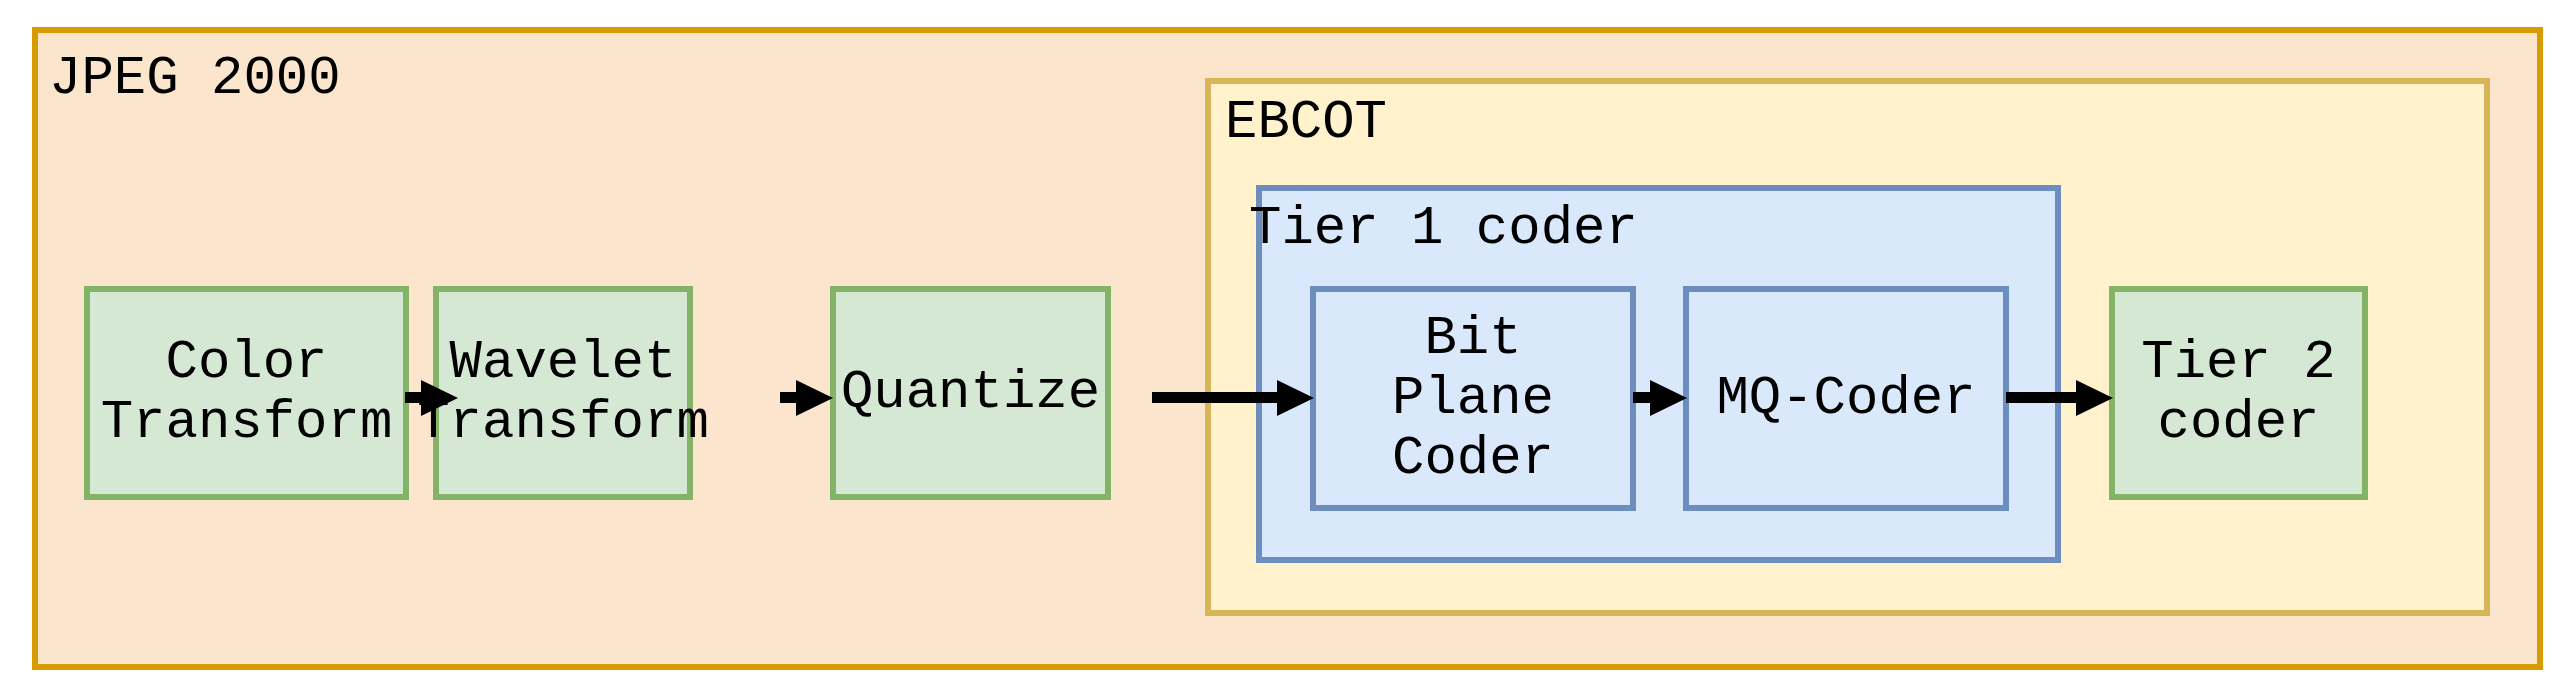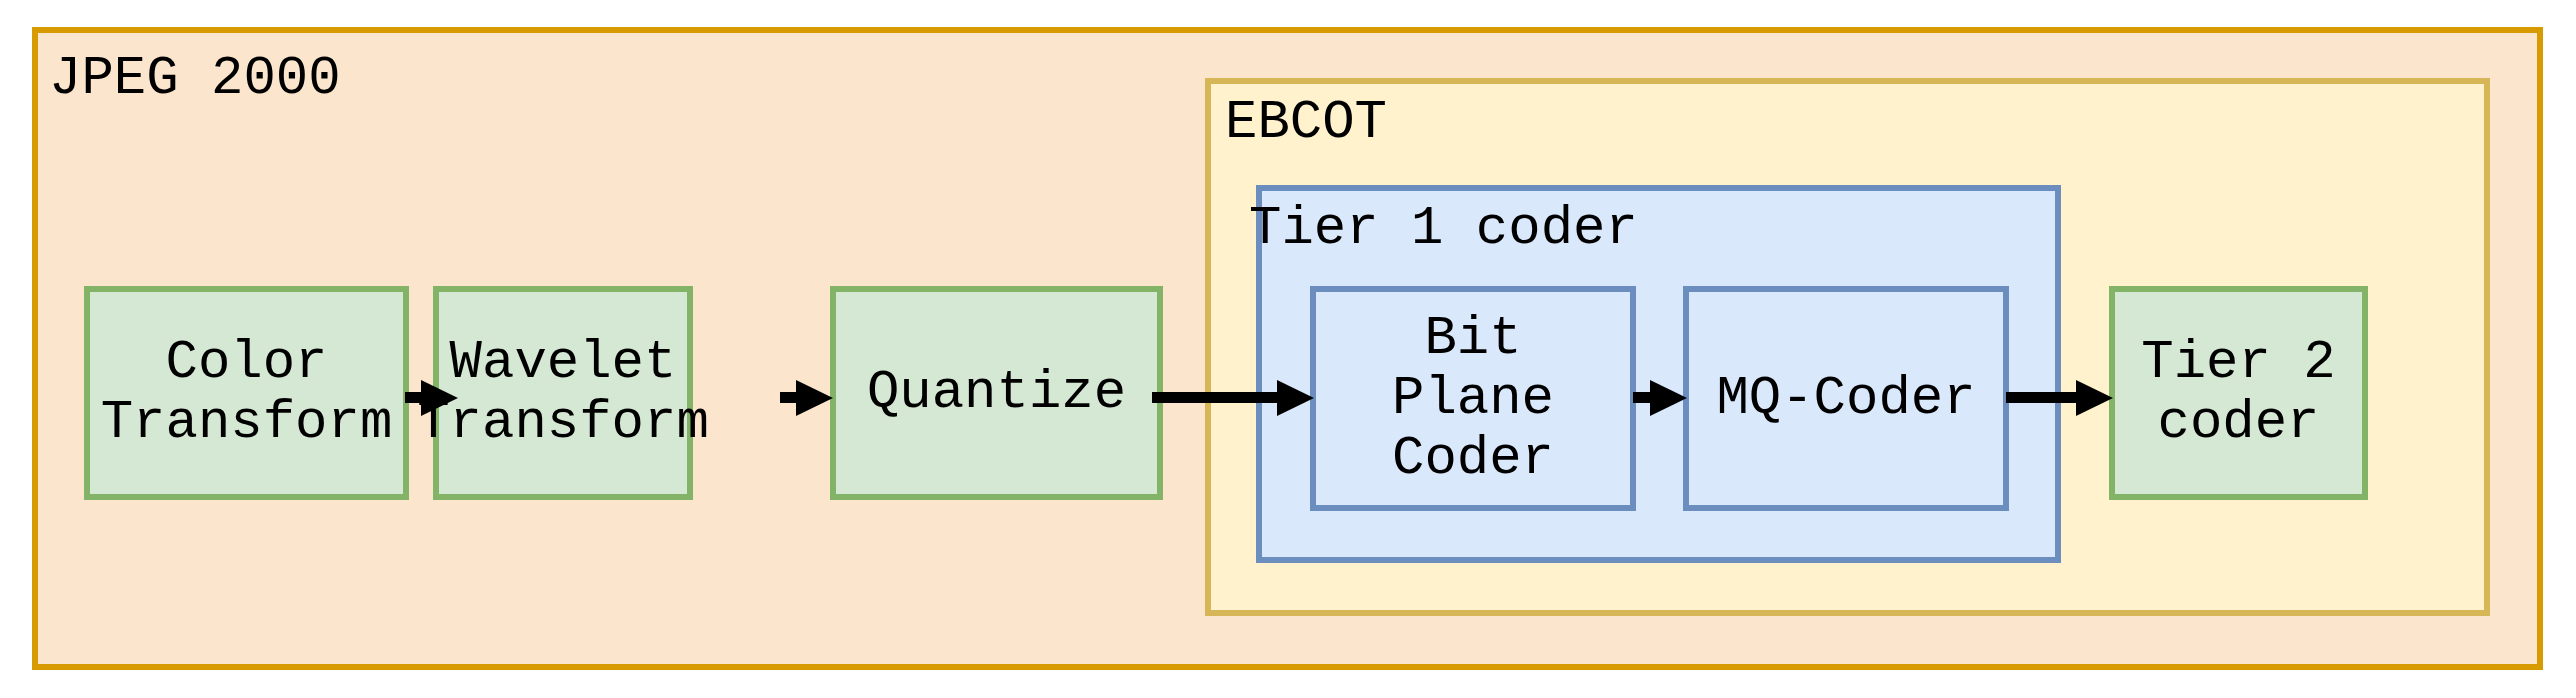--- a/index.html
+++ b/index.html
@@ -65,21 +65,21 @@
     border: 6.2px solid #82B366;
     top: 286px; height: 214px;
   }
   .node-blue {
     background: #DAE8FC;
     border: 6.2px solid #6C8EBF;
     top: 286px; height: 225px;
   }
   .n-color    { left: 84px;   width: 325px; }
   .n-wavelet  { left: 433px;  width: 260px; }
-  .n-quantize { left: 830px;  width: 333px; }
+  .n-quantize { left: 830px;  width: 281px; }
   .n-bitplane { left: 1310px; width: 326px; }
   .n-mq       { left: 1683px; width: 326px; }
   .n-tier2    { left: 2109px; width: 259px; }
 
   .arrow {
     position: absolute;
     top: 380px;
     height: 36px;
   }
   .arrow .shaft {

